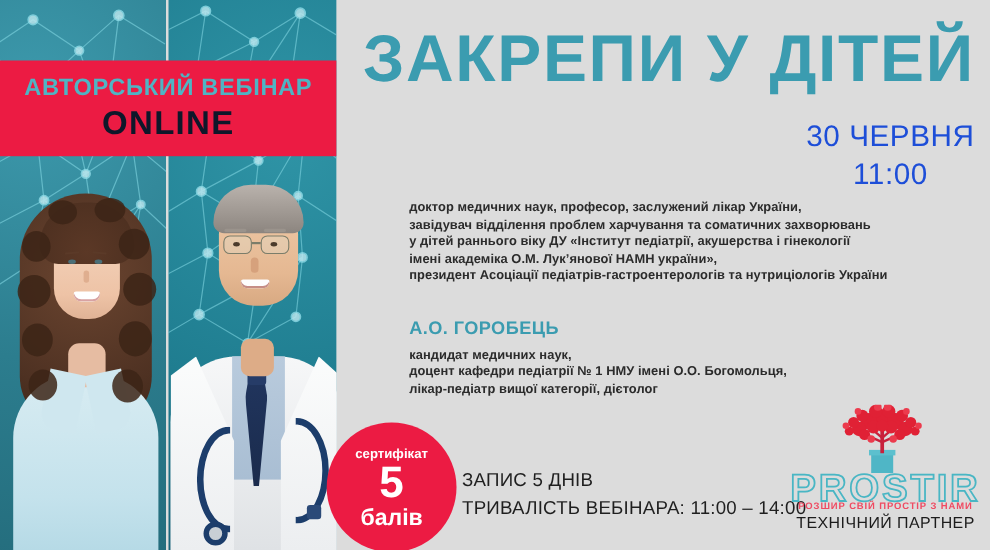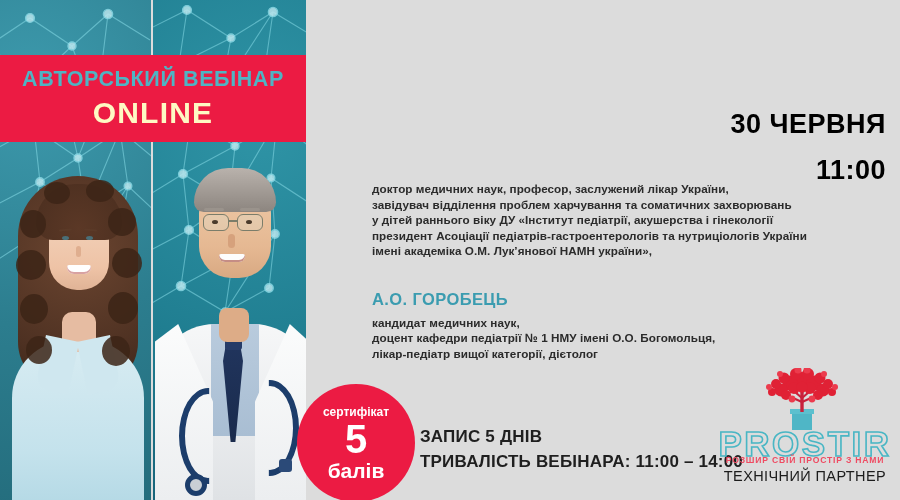--- a/index.html
+++ b/index.html
@@ -171,41 +171,41 @@
     position:absolute; left:0; top:55px; width:306px; height:87px;
     background:#ec1b43; z-index:5;
     display:flex; flex-direction:column;
     align-items:center; justify-content:center;
   }
   .banner-line1 {
     color:#4fb4c4; font-size:21.5px; font-weight:bold;
     letter-spacing:.6px; line-height:1; white-space:nowrap;
   }
   .banner-line2 {
-    color:#fef9c3; font-size:30px; font-weight:bold;
+    color:#0f172a; font-size:30px; font-weight:bold;
     letter-spacing:1.2px; line-height:1; margin-top:7px; white-space:nowrap;
   }
 
   
   .title {
     position:absolute; left:330px; top:24px; width:565px;
     color:#3b9cb0; font-size:60px; font-weight:bold;
     letter-spacing:1.5px; line-height:1; white-space:nowrap;
   }
   .subtitle {
     position:absolute; left:322px; top:104px;
     color:#2c2c2c; font-size:14.5px; font-weight:bold;
     line-height:19px; letter-spacing:.3px;
   }
   .datetime {
     position:absolute; right:14px; top:110px; text-align:right;
-    color:#000000; font-weight:bold; line-height:1.05;
+    color:#1d4ed8; font-weight:normal; line-height:1.05;
   }
   .datetime .d { font-size:27px; letter-spacing:.5px; display:block; }
-  .datetime .t { font-size:27px; letter-spacing:.5px; display:block; margin-top:18px; }
+  .datetime .t { font-size:27px; letter-spacing:.5px; display:block; margin-top:6px;text-align:center; }
 
   .speaker { position:absolute; }
   .sp1 { left:372px; top:181px; }
   .sp2 { left:372px; top:291px; }
   .sp-name {
     color:#3b9cb0; font-size:16.5px; font-weight:bold;
     letter-spacing:.4px; line-height:1; margin-bottom:7px;
   }
   .sp-desc {
     color:#2b2b2b; font-size:11.7px; line-height:15.6px;
@@ -221,21 +221,21 @@
     align-items:center; justify-content:center;
     color:#fff; text-align:center;
   }
   .cert .c1 { font-size:12px; font-weight:bold; line-height:1; }
   .cert .c2 { font-size:40px; font-weight:bold; line-height:1; margin:1px 0 0; }
   .cert .c3 { font-size:21px; font-weight:bold; line-height:1; margin-top:1px; }
 
   
   .bottom-info {
     position:absolute; left:420px; top:424px;
-    color:#1f1f1f; font-weight:bold; font-size:17px; line-height:25px;
+    color:#1f1f1f; font-weight:normal; font-size:17px; line-height:25px;
     letter-spacing:.2px;
   }
   .bottom-info div { white-space:nowrap; }
 
   
   .logo { position:absolute; left:716px; top:368px; width:178px; height:126px; }
   .logo-tree { position:absolute; left:34px; top:0; width:104px; height:62px; }
   .logo-word {
     position:absolute; left:0; top:58px; width:178px; text-align:center;
     font-size:35px; font-weight:bold; letter-spacing:2.5px;
@@ -384,34 +384,35 @@
         <div class="stetho-bell"></div>
       </div>
     </div>
 
     <div class="red-banner">
       <div class="banner-line1">АВТОРСЬКИЙ ВЕБІНАР</div>
       <div class="banner-line2">ONLINE</div>
     </div>
   </div>
 
+  <div class="title">ЗАКРЕПИ У ДІТЕЙ</div>
 
 
   <div class="datetime">
     <span class="d">30 ЧЕРВНЯ</span>
     <span class="t">11:00</span>
   </div>
 
   <div class="speaker sp1">
     <div class="sp-desc">
       <div>доктор медичних наук, професор, заслужений лікар України,</div>
       <div>завідувач відділення  проблем харчування та соматичних захворювань</div>
       <div>у дітей раннього віку ДУ «Інститут педіатрії, акушерства і гінекології</div>
+      <div>імені академіка О.М. Лук’янової НАМН україни»,</div>
       <div>президент Асоціації педіатрів-гастроентерологів та нутриціологів України</div>
-      <div>імені академіка О.М. Лук’янової НАМН україни»,</div>
     </div>
   </div>
 
   <div class="speaker sp2">
     <div class="sp-name">А.О. ГОРОБЕЦЬ</div>
     <div class="sp-desc">
       <div>кандидат медичних наук,</div>
       <div>доцент кафедри педіатрії № 1 НМУ імені О.О. Богомольця,</div>
       <div>лікар-педіатр вищої категорії, дієтолог</div>
     </div>

